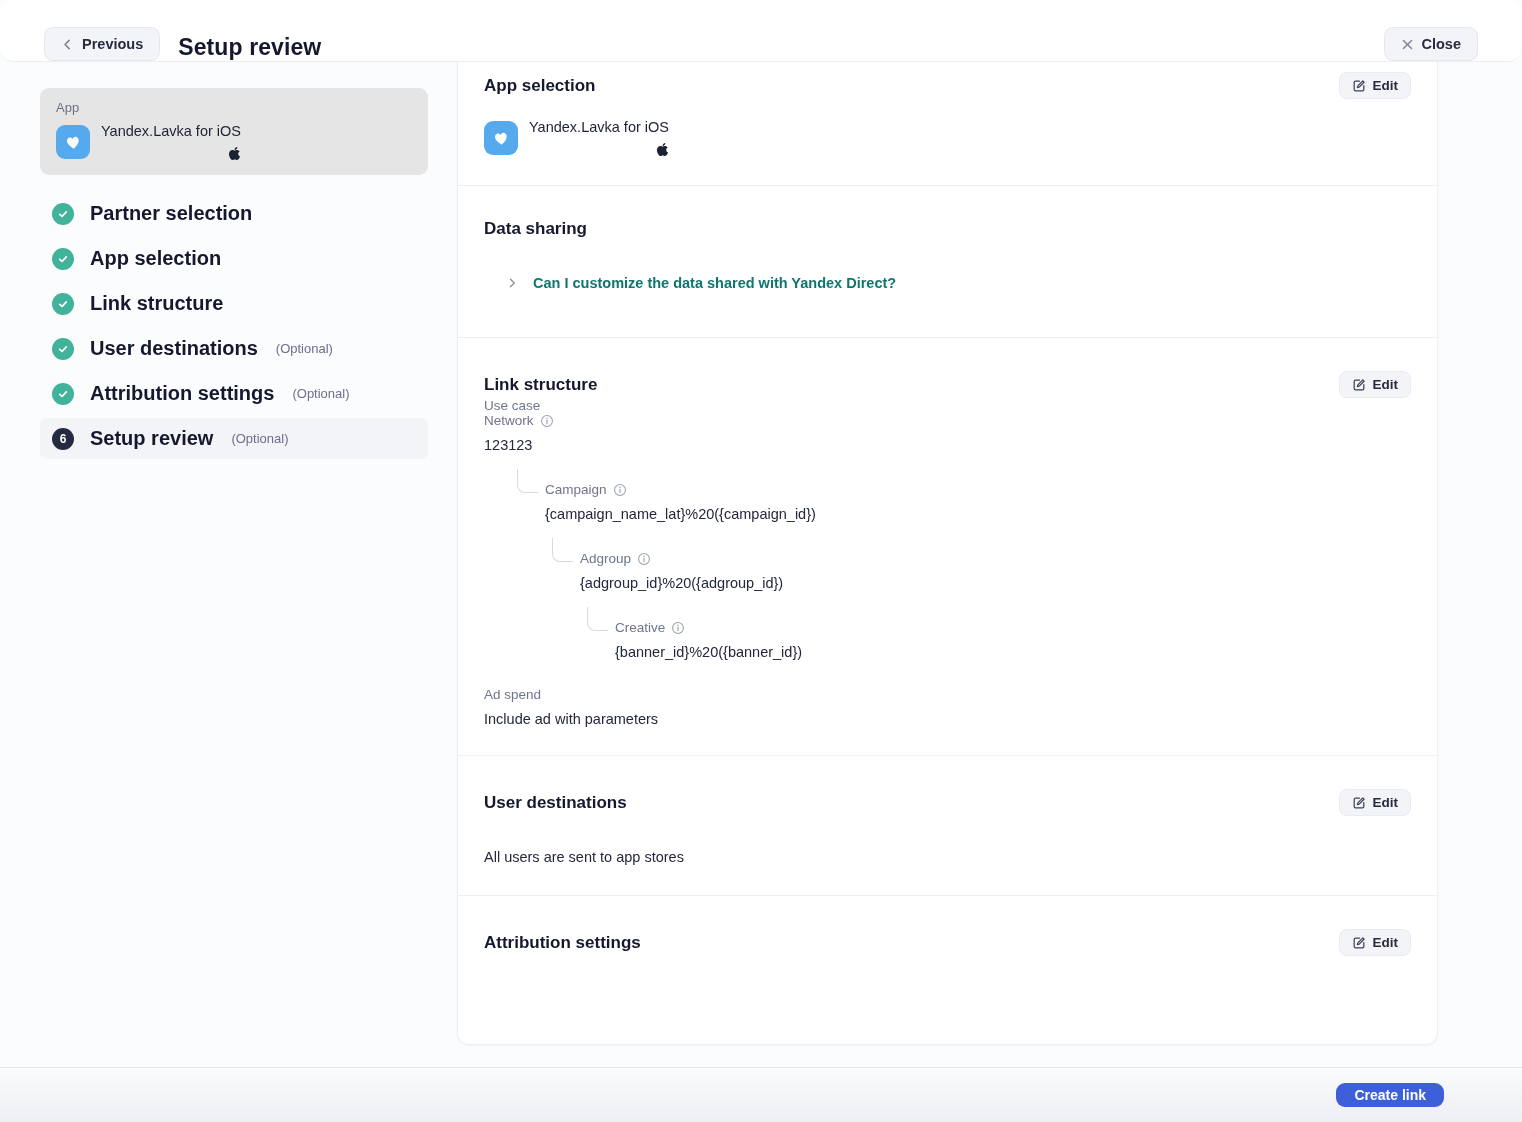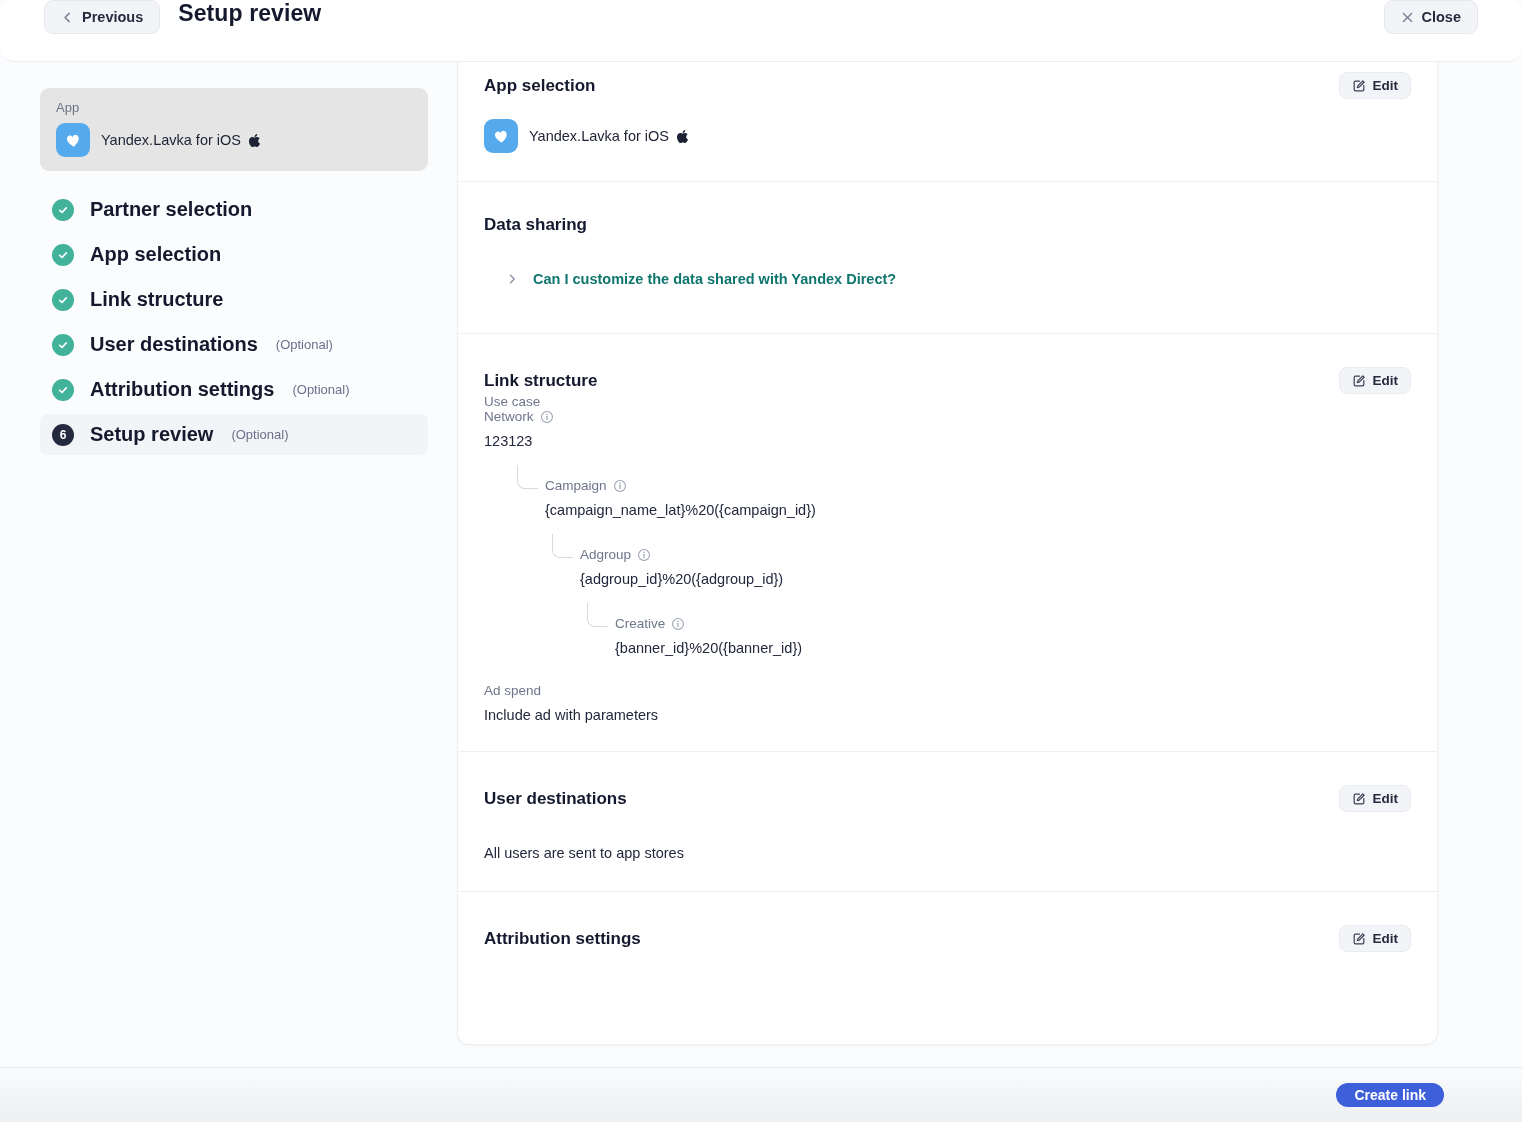--- a/index.html
+++ b/index.html
@@ -12,21 +12,21 @@
   }
   :root{
     --accent-blue:#3d5fd9;
     --app-icon-blue:#55aaee;
     --step-done-teal:#43b29a;
     --step-active-navy:#242a40;
   }
   
   .header{
     height:62px; background:#fff; border-bottom:1px solid #eceef2;
-    display:flex; align-items:flex-start; padding:0 44px; position:relative; z-index:3;border-radius:14px;
+    display:flex; align-items:flex-end; padding:0 44px; position:relative; z-index:3;border-radius:14px;
   }
   .btn-soft{
     display:inline-flex; align-items:center; gap:8px;
     background:#f3f4f7; border:1px solid #e6e8ee; border-radius:9px;
     padding:8px 16px; font-size:14.5px; font-weight:700; color:#272b3f; cursor:pointer;
   }
   .header .title{ font-size:23px; font-weight:800; margin-left:18px; letter-spacing:.1px; color:#14192e;}
   .header .spacer{ flex:1; }
   .icon{ display:inline-flex; align-items:center; justify-content:center; }
   .icon svg{ display:block; }
@@ -36,21 +36,21 @@
   .sidebar{ width:388px; margin-left:40px; padding-top:26px; flex:none; }
   .app-card{
     background:#e5e5e5; border-radius:9px; padding:12px 16px 14px 16px; margin-bottom:18px;
   }
   .app-card .app-label{ font-size:13px; color:#6d7385; margin-bottom:8px; }
   .app-row{ display:flex; align-items:center; gap:11px; }
   .app-ic{
     width:34px; height:34px; border-radius:9px; background:var(--app-icon-blue);
     display:flex; align-items:center; justify-content:center; flex:none;
   }
-  .app-name{ font-size:14.5px; color:#1e2235; display:flex; align-items:center; gap:7px; }
+  .app-name{ font-size:14.5px; color:#1e2235; display:flex; align-items:flex-end; gap:7px;flex-direction:column; }
   .apple svg{ width:13px; height:15px; fill:#1c2133; }
 
   .steps{ list-style:none; }
   .step{
     display:flex; align-items:center; gap:16px; padding:9px 12px; margin:4px 0;
     border-radius:7px; cursor:pointer;
   }
   .step.active{ background:#f3f4f7; }
   .step-bullet{
     width:22px; height:22px; border-radius:50%; flex:none;
@@ -103,21 +103,21 @@
 
   .plain-value{ font-size:14.5px; color:#23283c; margin-top:33px; }
 
   
   .footer{
     height:55px; border-top:1px solid #e4e7ec;
     background:linear-gradient(#fafbfc, #edeff3);
     display:flex; align-items:center; justify-content:flex-end; padding-right:78px;
   }
   .btn-primary{
-    background:var(--accent-blue); color:#fff; border:none; border-radius:16px;
+    background:var(--accent-blue); color:#fff; border:none; border-radius:9px;
     padding:4px 18px; font-size:14px; font-weight:700; cursor:pointer;
     font-family:"Liberation Sans", sans-serif;
   }
 </style>
 </head>
 <body>
 
 <div class="header">
   <button class="btn-soft">
     <span class="icon">

